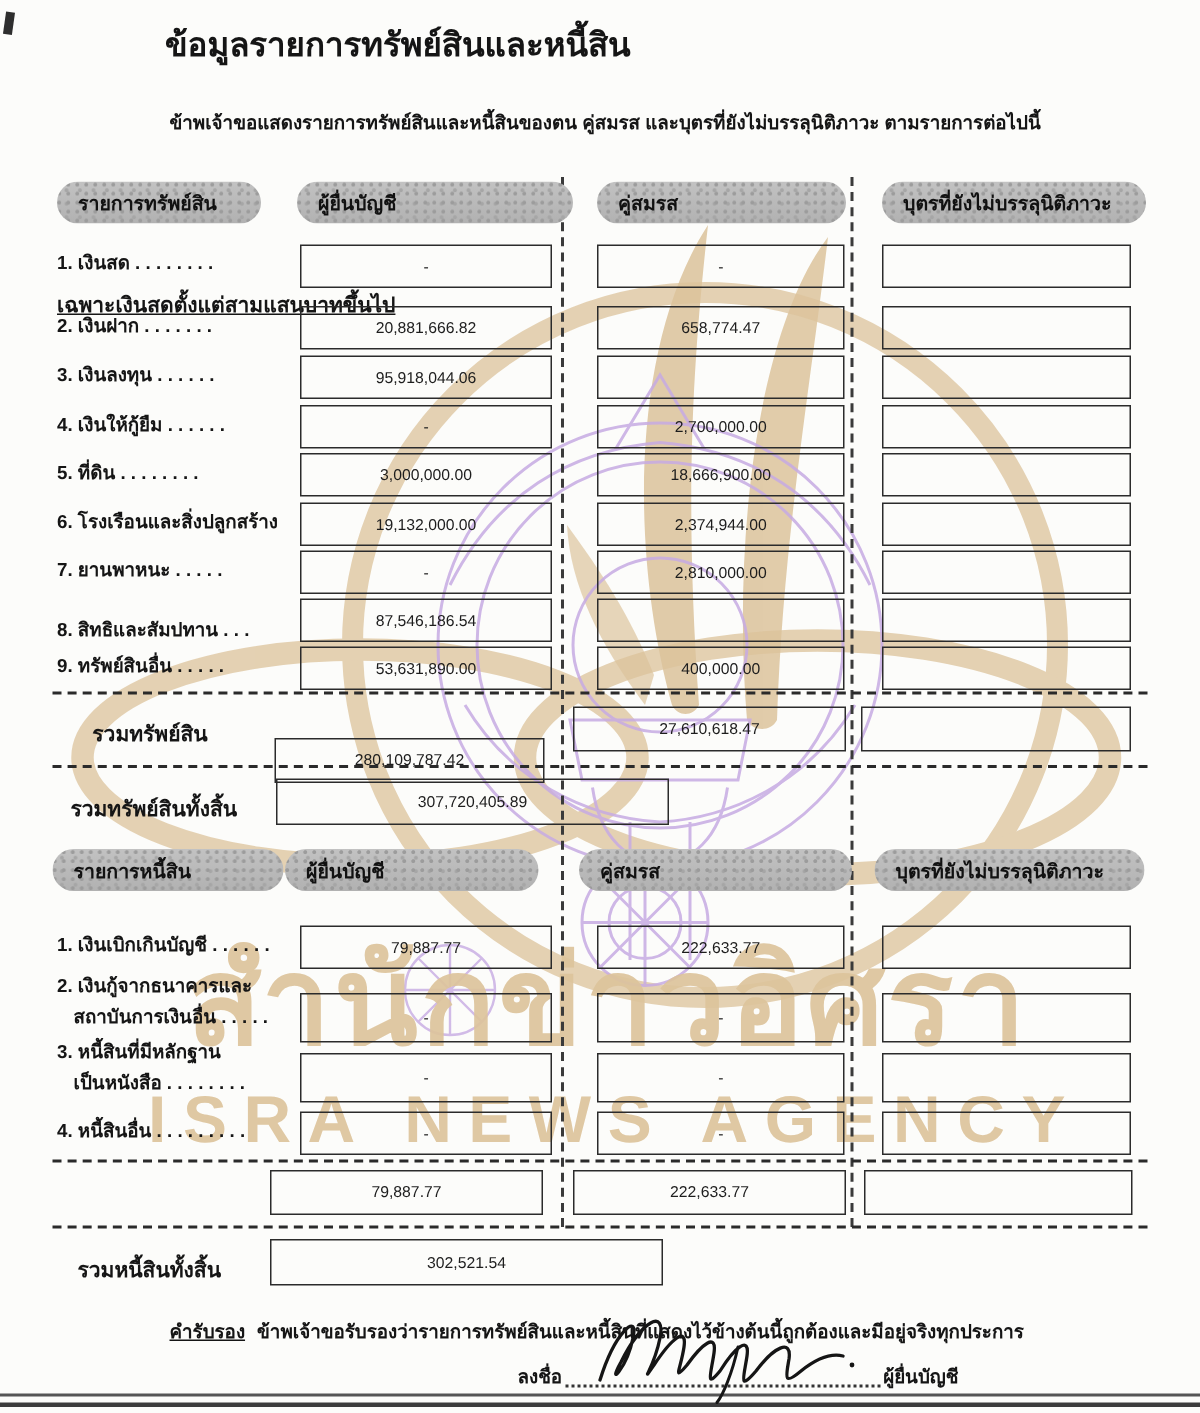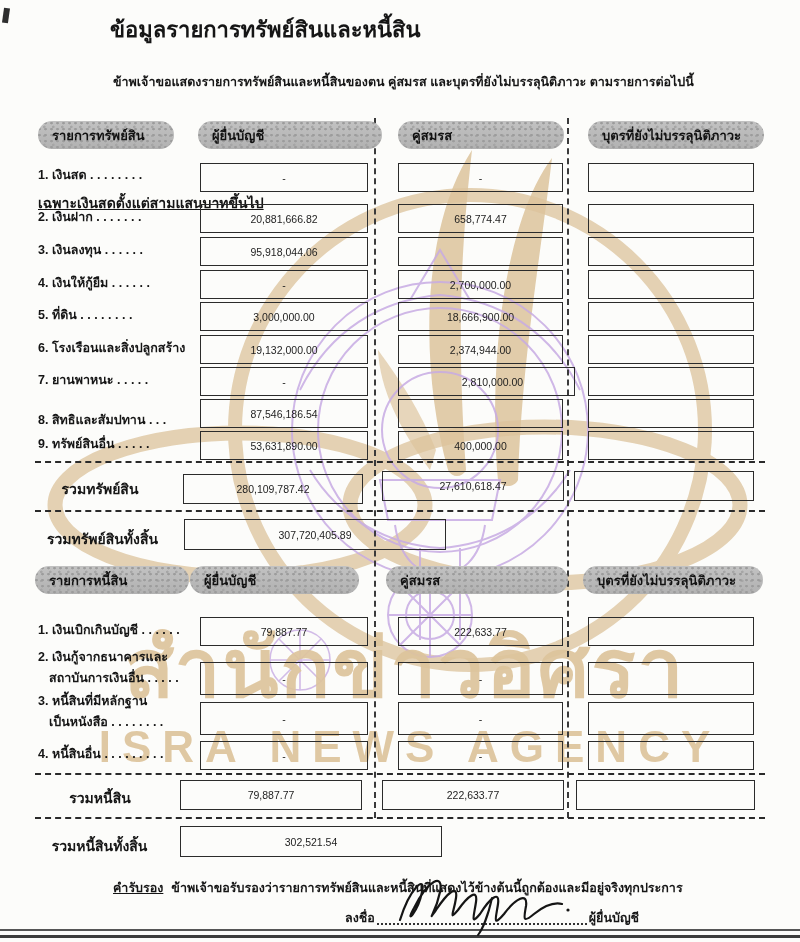--- a/index.html
+++ b/index.html
@@ -183,21 +183,21 @@
         <span>2,374,944.00</span>
       </div>
     <div class="abs vbox" style="left:588px;top:335px;width:164px;height:27px;">
         <span></span>
       </div>
 
     <div class="abs row-label" style="left:38px;top:373px;">7. ยานพาหนะ  .  .  .  .  .</div>
     <div class="abs vbox" style="left:200px;top:367px;width:166px;height:27px;">
         <span>-</span>
       </div>
-    <div class="abs vbox" style="left:398px;top:367px;width:163px;height:27px;padding-left:12px;">
+    <div class="abs vbox" style="left:398px;top:367px;width:163px;height:27px;">
         <span>2,810,000.00</span>
       </div>
     <div class="abs vbox" style="left:588px;top:367px;width:164px;height:27px;">
         <span></span>
       </div>
 
     <div class="abs row-label" style="left:38px;top:413px;">8. สิทธิและสัมปทาน  .  .  .</div>
     <div class="abs vbox" style="left:200px;top:399px;width:166px;height:27px;">
         <span>87,546,186.54</span>
       </div>
@@ -214,21 +214,21 @@
       </div>
     <div class="abs vbox" style="left:398px;top:431px;width:163px;height:27px;">
         <span>400,000.00</span>
       </div>
     <div class="abs vbox" style="left:588px;top:431px;width:164px;height:27px;">
         <span></span>
       </div>
 
     <div class="abs hdash" style="left:35px;top:461px;width:730px;"></div>
     <div class="abs total-label" style="left:25px;top:478px;width:150px;">รวมทรัพย์สิน</div>
-    <div class="abs vbox" style="left:183px;top:474px;width:178px;height:28px;justify-content:center;">
+    <div class="abs vbox" style="left:183px;top:492px;width:178px;height:28px;justify-content:center;">
         <span>280,109,787.42</span>
       </div>
     <div class="abs vbox" style="left:382px;top:471px;width:180px;height:28px;">
         <span>27,610,618.47</span>
       </div>
     <div class="abs vbox" style="left:574px;top:471px;width:178px;height:28px;">
         <span></span>
       </div>
     <div class="abs hdash" style="left:35px;top:510px;width:730px;"></div>
     <div class="abs total-label" style="left:25px;top:528px;width:155px;">รวมทรัพย์สินทั้งสิ้น</div>
@@ -293,21 +293,20 @@
         <span>-</span>
       </div>
     <div class="abs vbox" style="left:398px;top:741px;width:163px;height:27px;">
         <span>-</span>
       </div>
     <div class="abs vbox" style="left:588px;top:741px;width:164px;height:27px;">
         <span></span>
       </div>
 
     <div class="abs hdash" style="left:35px;top:773px;width:730px;"></div>
-    <div class="abs total-label" style="left:25px;top:787px;width:150px;">รวมหนี้สิน</div>
     <div class="abs vbox" style="left:180px;top:780px;width:180px;height:28px;">
         <span>79,887.77</span>
       </div>
     <div class="abs vbox" style="left:382px;top:780px;width:180px;height:28px;">
         <span>222,633.77</span>
       </div>
     <div class="abs vbox" style="left:576px;top:780px;width:177px;height:28px;">
         <span></span>
       </div>
     <div class="abs hdash" style="left:35px;top:817px;width:730px;"></div>

